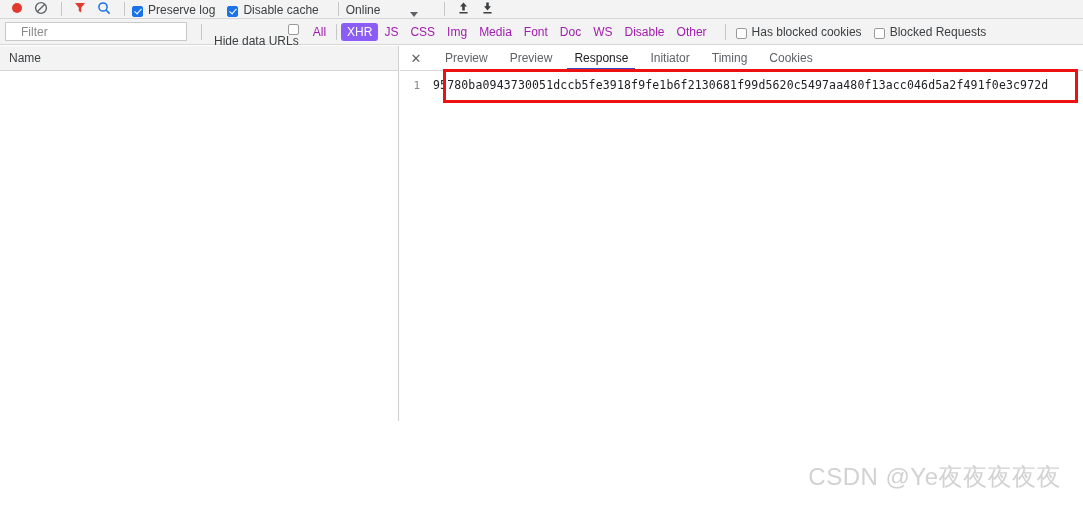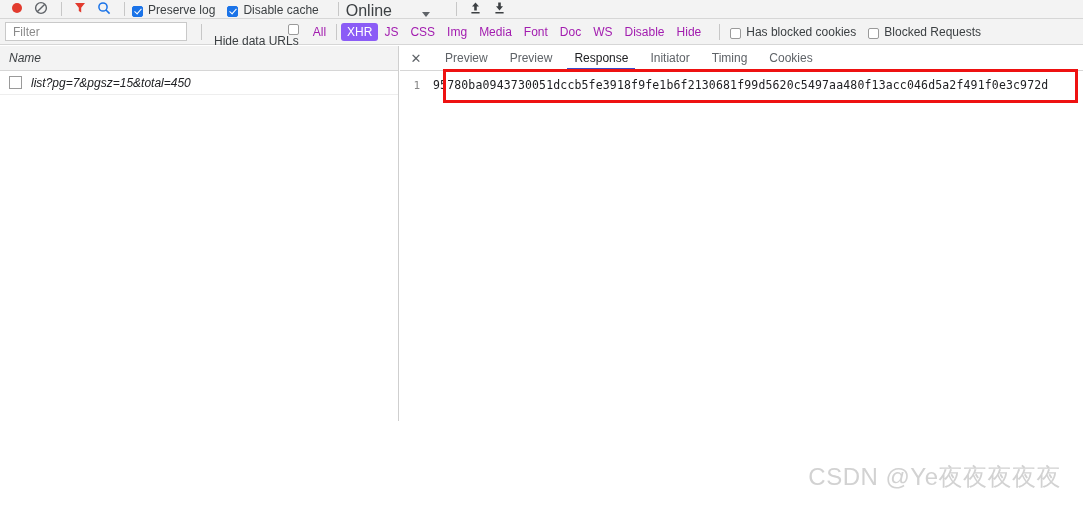--- a/index.html
+++ b/index.html
@@ -74,21 +74,21 @@
     line-height: 13px;
   }
   .cb-group {
     display: flex;
     align-items: flex-end;
     margin-right: 12px;
     flex: 0 0 auto;
     height: 15px;
   }
   .throttle {
-    font-size: 16px;
+    font-size: 12px;
     color: #3c4043;
     white-space: nowrap;
     line-height: 13px;
   }
   .caret-down {
     width: 0; height: 0;
     border-left: 4px solid transparent;
     border-right: 4px solid transparent;
     border-top: 5px solid #5f6368;
     margin-left: 30px;
@@ -107,21 +107,21 @@
     padding: 0 0 0 0;
   }
   .filter-input {
     width: 182px;
     height: 19px;
     margin-left: 5px;
     border: 1px solid #c9c9c9;
     background: #fff;
     font-size: 12px;
     color: #3c4043;
-    padding: 0 7px;
+    padding: 0 15px;
     font-family: "Liberation Sans", sans-serif;
     outline: none;
     flex: 0 0 auto;
   }
   .filter-input::placeholder { color: #8a8a8a; }
   .fb-sep {
     width: 1px; height: 16px;
     background: #c7c7c7;
     margin: 0 7px;
     flex: 0 0 auto;
@@ -142,21 +142,20 @@
   }
 
   
   .left-panel {
     position: absolute;
     left: 0; top: 46px;
     width: 399px;
     height: 375px;
     background: #ffffff;
     border-right: 1px solid #cfcfcf;
-    font-style: italic;
   }
   .col-header {
     height: 25px;
     background: #f3f3f3;
     border-bottom: 1px solid #d6d6d6;
     display: flex;
     align-items: center;
     padding-left: 9px;
     font-size: 12px;
     color: #3c4043;
@@ -363,42 +362,38 @@
     <div class="fb-sep" style="margin:0 4px;"></div>
     <div class="type-btn active">XHR</div>
     <div class="type-btn">JS</div>
     <div class="type-btn">CSS</div>
     <div class="type-btn">Img</div>
     <div class="type-btn">Media</div>
     <div class="type-btn">Font</div>
     <div class="type-btn">Doc</div>
     <div class="type-btn">WS</div>
     <div class="type-btn">Disable</div>
-    <div class="type-btn">Hide</div>
+    <div class="type-btn">Other</div>
 
     <div class="fb-sep" style="margin-left:12px;margin-right:10px;"></div>
 
     <div class="cb-group">
       <span class="cb"></span>
       <span class="cb-label">Has blocked cookies</span>
     </div>
 
     <div class="cb-group">
       <span class="cb"></span>
       <span class="cb-label">Blocked Requests</span>
     </div>
   </div>
 
   <div class="left-panel">
     <div class="col-header">
       <span>Name</span>
-    </div>
-    <div class="req-row">
-      <span class="req-icon"></span>
-      <span>list?pg=7&amp;pgsz=15&amp;total=450</span>
     </div>
   </div>
 
   <div class="right-panel">
 
     <div class="tabbar">
       <div class="tab-close">✕</div>
       <div class="tab">Preview</div>
       <div class="tab">Preview</div>
       <div class="tab active">Response</div>

